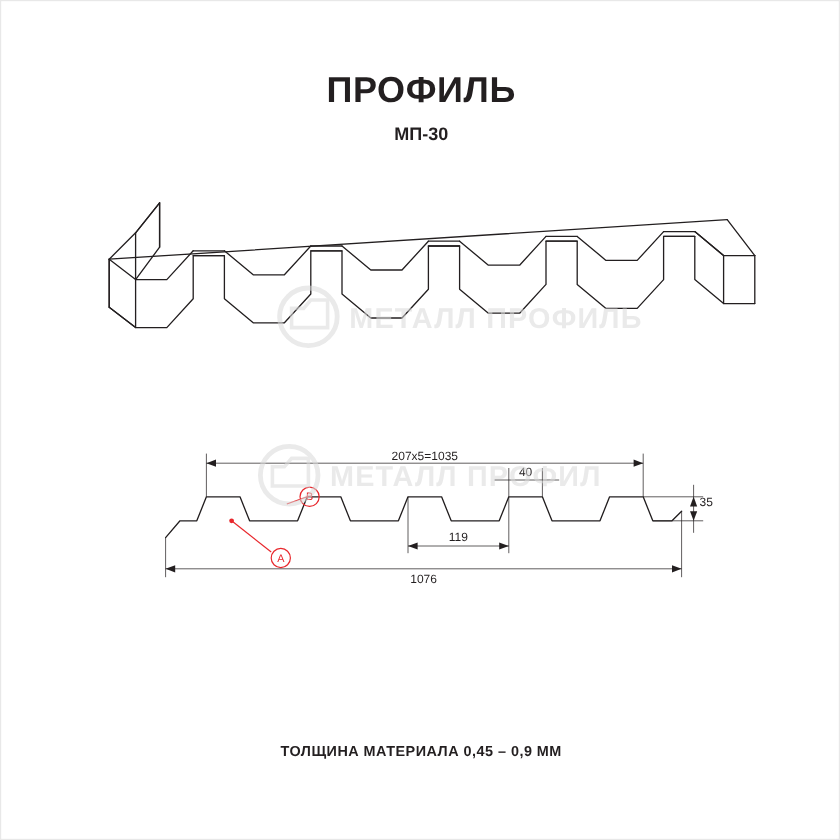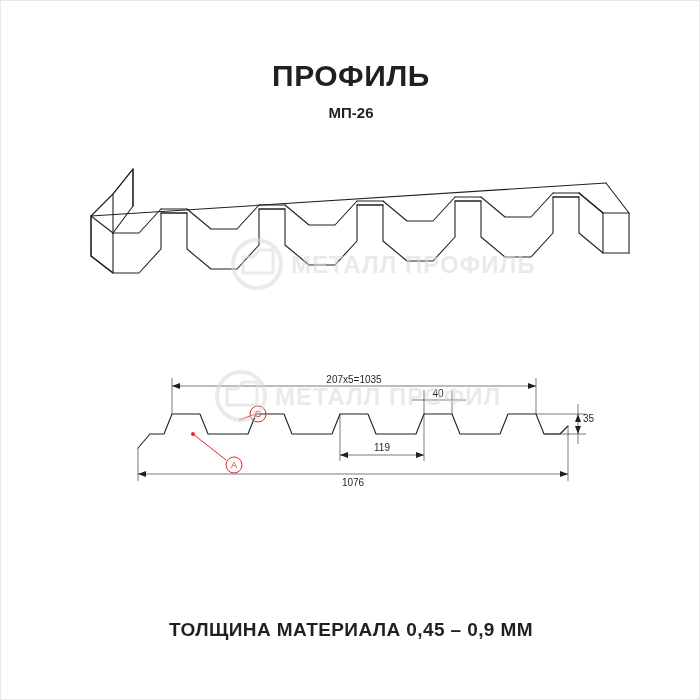--- a/index.html
+++ b/index.html
@@ -42,21 +42,21 @@
     font-size: 15px;
     font-weight: bold;
     color: #231f20;
   }
   .footer-note {
     position: absolute;
     top: 618px;
     left: 0;
     width: 700px;
     text-align: center;
-    font-size: 19px;
+    font-size: 12px;
     font-weight: bold;
     letter-spacing: 0.4px;
     color: #231f20;
   }
   .iso-wrap {
     position: absolute;
     top: 160px;
     left: 60px;
     width: 580px;
     height: 150px;
@@ -86,21 +86,21 @@
     font-size: 9px;
     fill: #e8272c;
   }
 </style>
 </head>
 <body>
 
 <div class="page">
 
   <div class="title">ПРОФИЛЬ</div>
-  <div class="subtitle">МП-26</div>
+  <div class="subtitle">МП-30</div>
 
   <div class="iso-wrap">
     <svg width="580" height="150" viewBox="0 0 580 150">
       <g fill="none" stroke="#231f20" stroke-width="1.1" stroke-linejoin="round" stroke-linecap="round">
 
         <path d="M30,55 L545,22"></path>
 
         <path d="M30,55 L30,95 L52,112 L52,72 Z"></path>
         <path d="M52,72 L72,45 L72,8 L52,33"></path>
 

